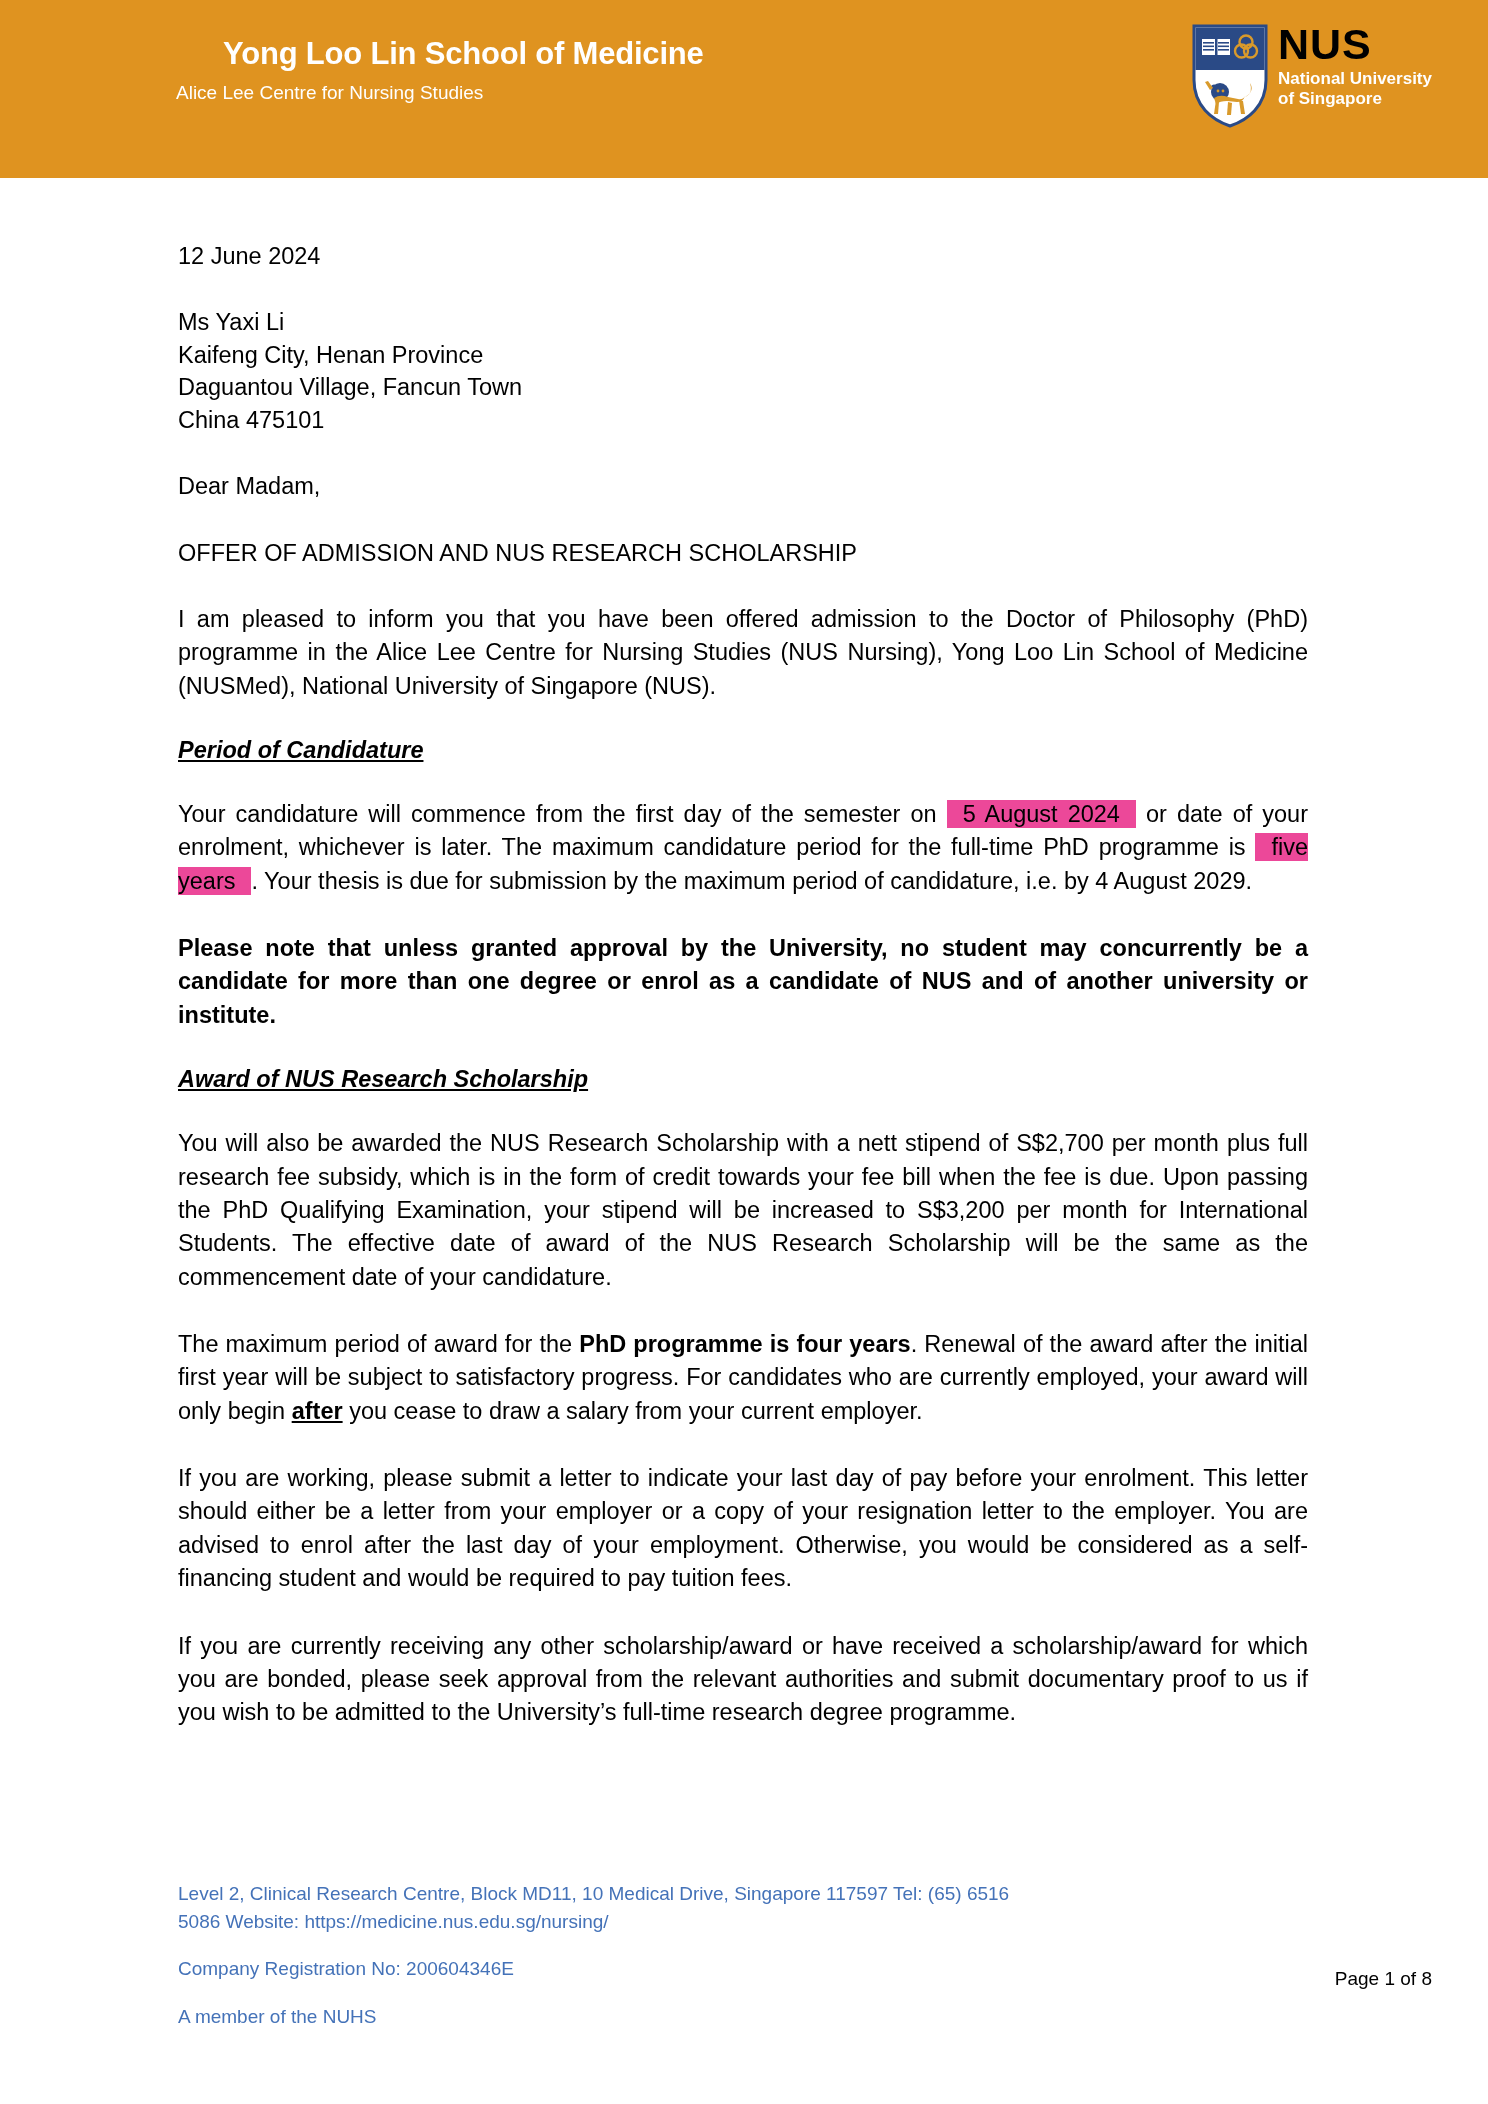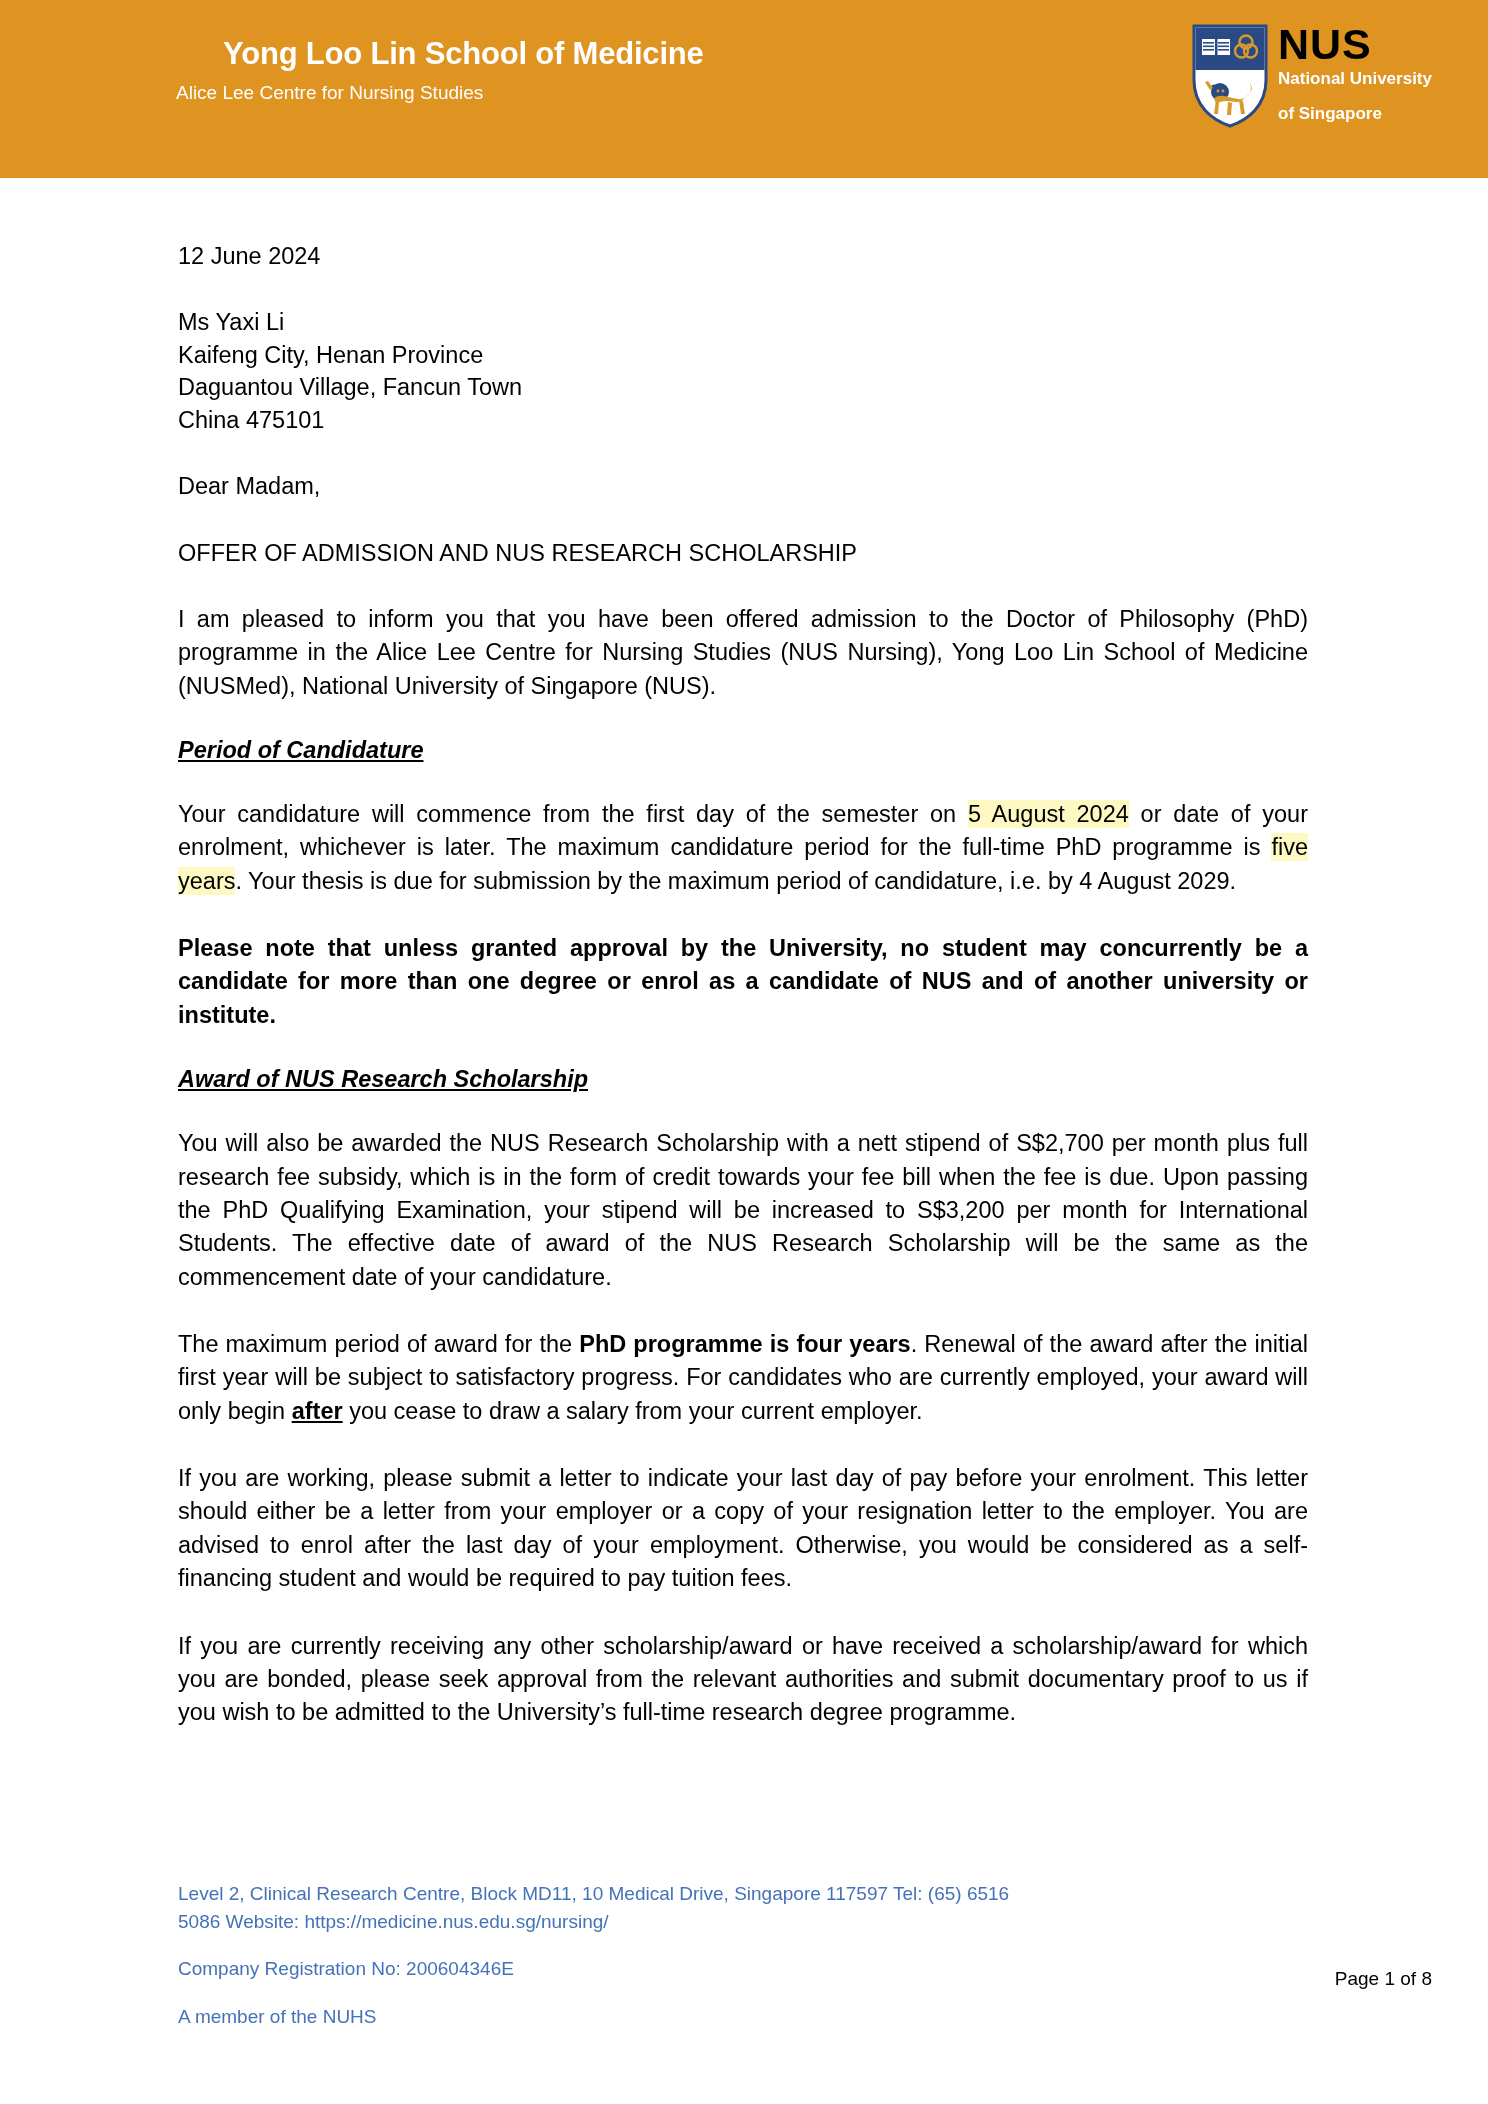--- a/index.html
+++ b/index.html
@@ -113,22 +113,22 @@
   .section-head {
     font-size: 23.5px;
     font-weight: bold;
     text-decoration: underline;
     display: inline-block;
     font-style: italic;
   }
   .bold { font-weight: bold; }
   .uline { text-decoration: underline; font-weight: bold; }
   .hl {
-    background: #fef9c3;
-    padding: 1px 0;
+    background: #ec4899;
+    padding: 1px 16px;
   }
   .para.boldpara {
     font-weight: bold;
   }
 
   
   .footer {
     position: absolute;
     left: 178px;
     top: 1880px;
@@ -186,21 +186,21 @@
         <path d="M36,78 l-1,13 l4,0 l1,-12 Z" fill="#D99A2B"></path>
         <path d="M47,76 l2,14 l4,0 l-2,-13 Z" fill="#D99A2B"></path>
         <path d="M53,73 q10,-6 5,-14 q3,9 -3,13 Z" fill="#D99A2B"></path>
         <path d="M18,66 l-5,-8 l3,-1 l5,7 Z" fill="#D99A2B"></path>
         <circle cx="26" cy="67" r="1.4" fill="#D99A2B"></circle>
         <circle cx="31" cy="67" r="1.4" fill="#D99A2B"></circle>
       </svg>
       <div class="logo-text">
         <div class="logo-nus">NUS</div>
         <div class="logo-sub">National University</div>
-        <div class="logo-sub" style="margin-top:15px">of Singapore</div>
+        <div class="logo-sub" style="margin-top:0">of Singapore</div>
       </div>
     </div>
   </div>
 
   <div class="body-wrap">
 
     <div class="line">12 June 2024</div>
 
     <div class="gap-md"></div>
 

